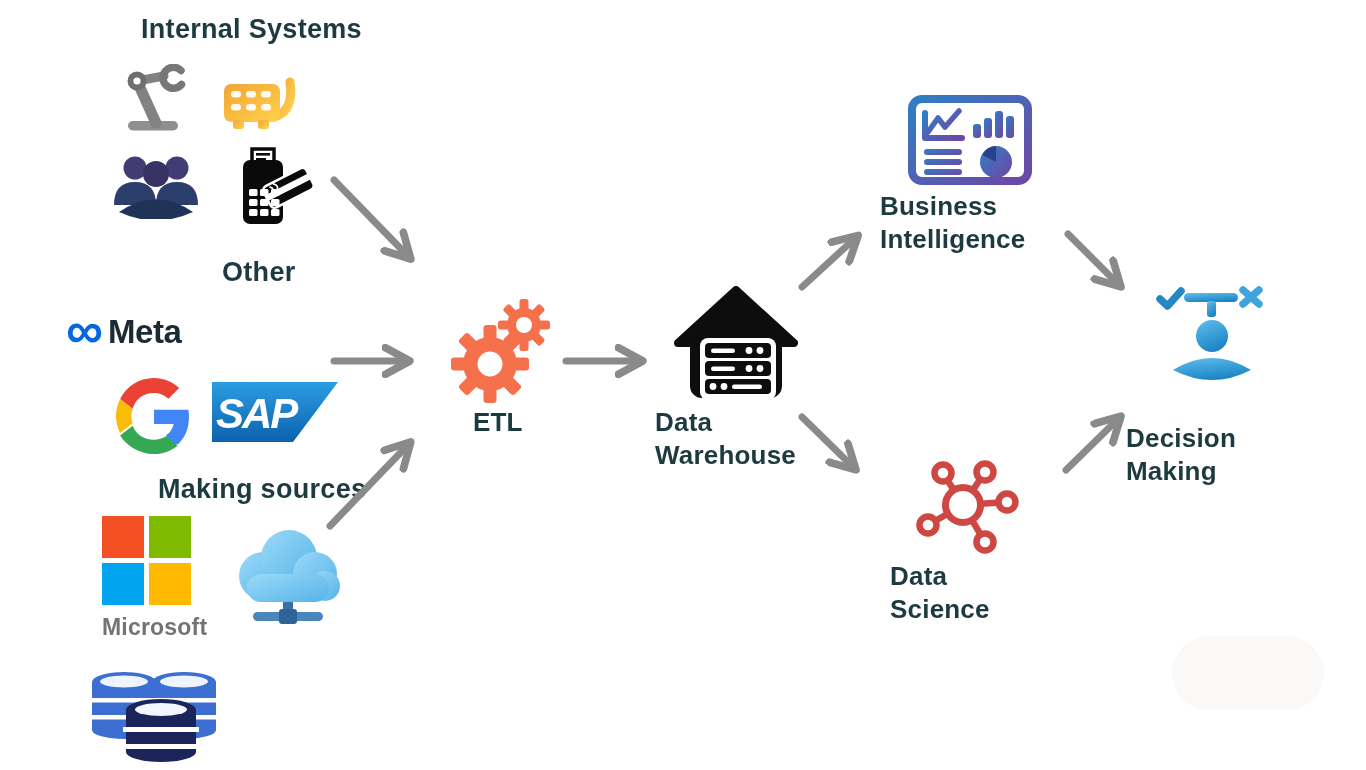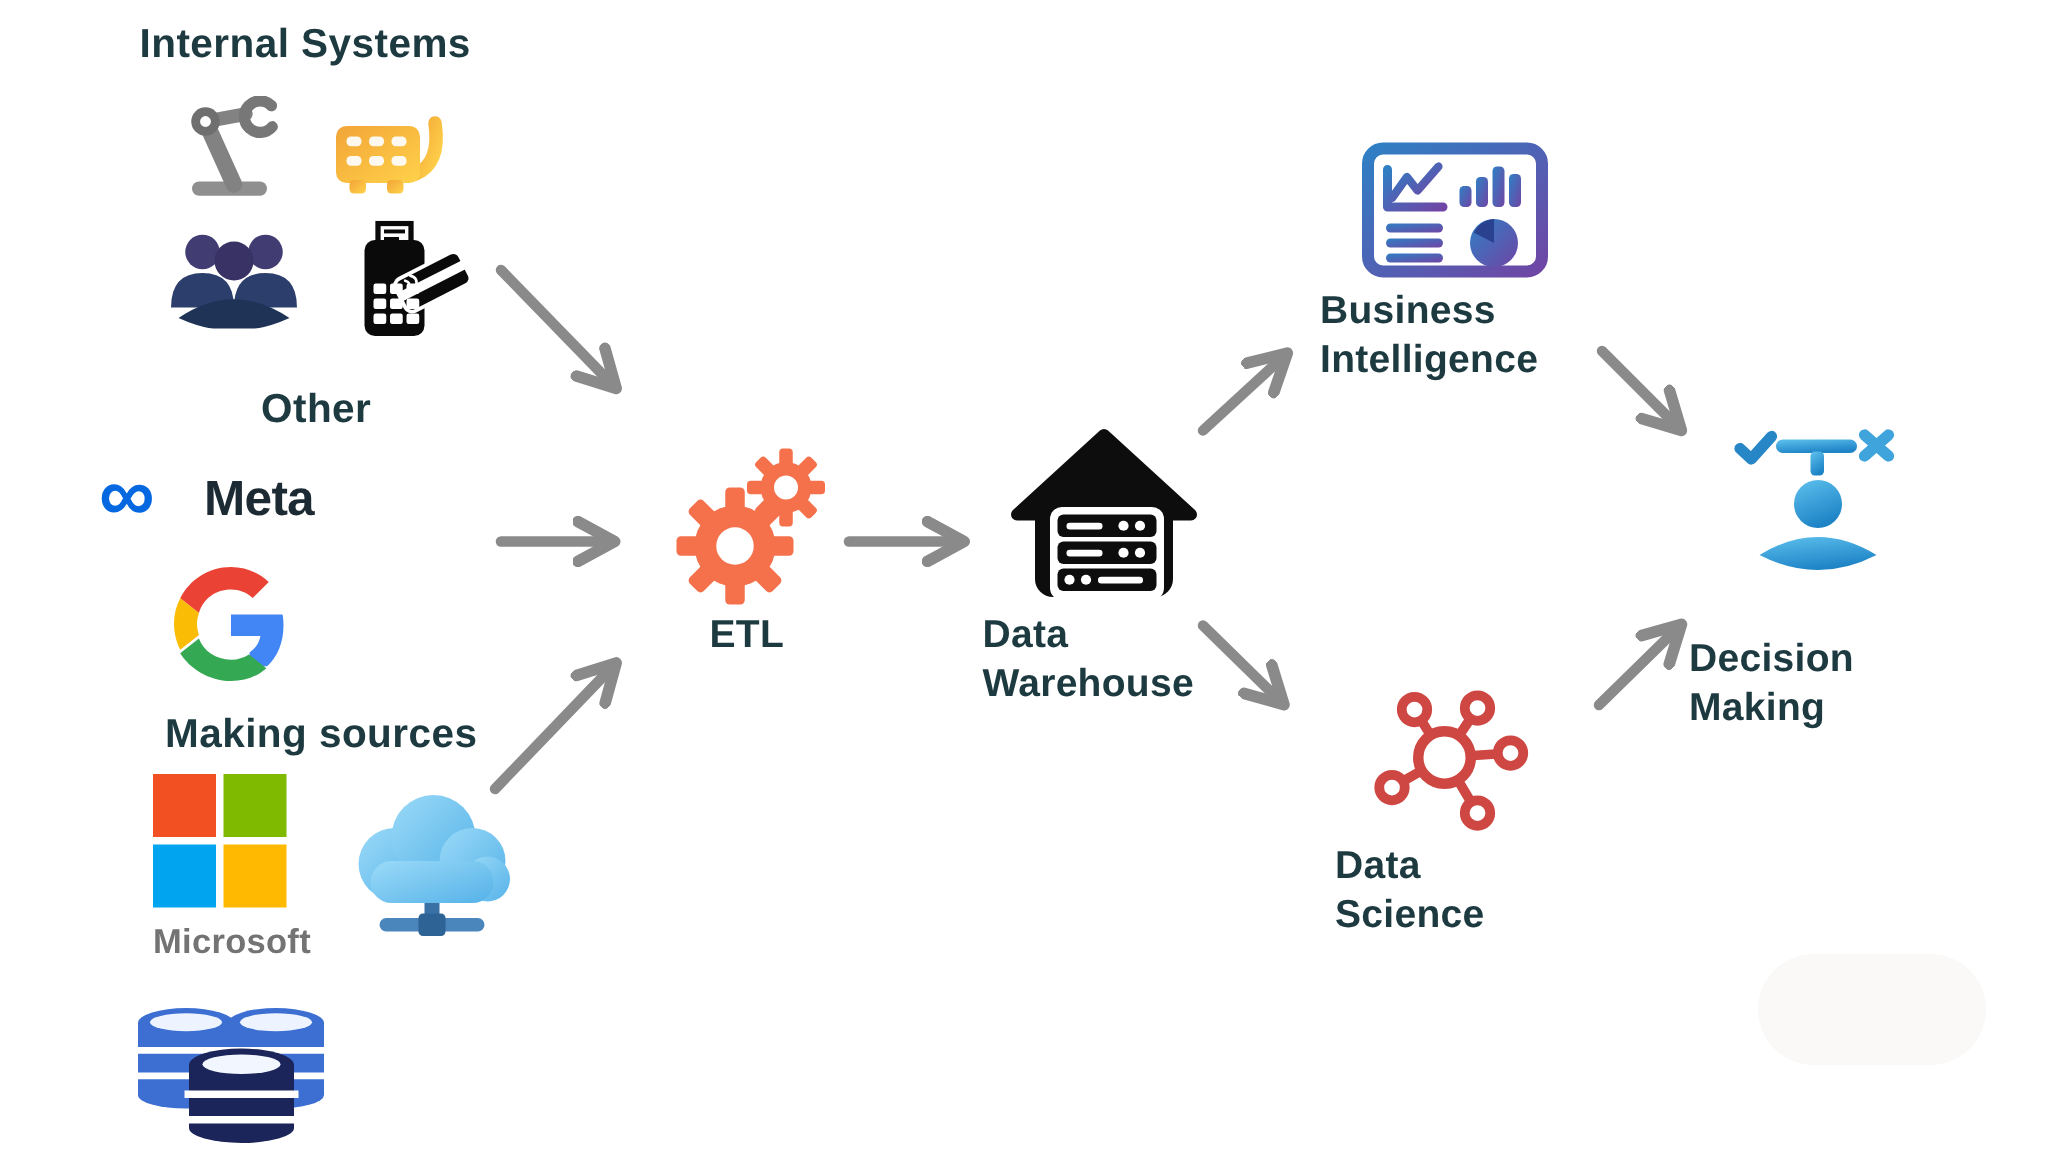--- a/index.html
+++ b/index.html
@@ -4,28 +4,29 @@
 <style>
   html,body{margin:0;padding:0;background:#ffffff;}
   .canvas{
     position:relative;width:1366px;height:770px;background:#ffffff;overflow:hidden;
     font-family:"Liberation Sans",sans-serif;
   }
   .abs{position:absolute;}
   .group-heading{
     position:absolute;font-size:27px;font-weight:700;color:#1d3a40;letter-spacing:.3px;
     white-space:nowrap;
+    margin-left:48px;
   }
   .node-label{
     position:absolute;font-size:26px;font-weight:700;color:#1d3a40;line-height:33px;
     text-align:left;white-space:pre-line;letter-spacing:.2px;
   }
   .meta-logo{position:absolute;display:flex;align-items:center;gap:5px;}
   .meta-infinity{font-size:52px;font-weight:700;color:#0668e1;line-height:1;transform:translateY(-2px);}
-  .meta-word{font-size:33px;font-weight:700;color:#1c2b33;letter-spacing:-0.5px;margin-left:28px;}
+  .meta-word{font-size:33px;font-weight:700;color:#1c2b33;letter-spacing:-0.5px;}
   .ms-block{position:absolute;width:96px;}
   .ms-grid{display:grid;grid-template-columns:42px 42px;grid-template-rows:42px 42px;gap:5px;}
   .ms-grid div{width:42px;height:42px;}
   .ms-word{margin-top:9px;font-size:23px;font-weight:700;color:#737373;letter-spacing:.2px;}
   .watermark{
     position:absolute;left:1172px;top:636px;width:152px;height:74px;border-radius:38px;
     background:#faf9f7;
   }
   svg{display:block;}
   .arrows{position:absolute;left:0;top:0;pointer-events:none;}
@@ -117,20 +118,32 @@
 
   <div class="abs" style="left:116px;top:378px">
     <svg width="76" height="76" viewBox="0 0 48 48">
       <path fill="#EA4335" d="M24 9.5c3.5 0 6.6 1.2 9.1 3.6l6.8-6.8C35.6 2.4 30.1 0 24 0 14.6 0 6.5 5.4 2.6 13.2l7.9 6.2C12.4 13.1 17.7 9.5 24 9.5z"></path>
       <path fill="#4285F4" d="M46.1 24.5c0-1.6-.1-3.1-.4-4.5H24v9h12.4c-.5 2.9-2.2 5.4-4.6 7v5.8h7.4c4.4-4 6.9-10 6.9-17.3z"></path>
       <path fill="#FBBC05" d="M10.5 28.6c-.5-1.5-.8-3-.8-4.6s.3-3.1.8-4.6l-7.9-6.2C.9 16.5 0 20.1 0 24s.9 7.5 2.6 10.8l7.9-6.2z"></path>
       <path fill="#34A853" d="M24 48c6.1 0 11.2-2 14.9-5.4l-7.4-5.8c-2 1.4-4.6 2.2-7.5 2.2-6.3 0-11.6-3.6-13.5-8.9l-7.9 6.2C6.5 42.6 14.6 48 24 48z"></path>
     </svg>
   </div>
 
+  <div class="abs" style="left:212px;top:382px">
+    <svg width="126" height="60" viewBox="0 0 126 60">
+      <defs>
+        <linearGradient id="sapg" x1="0" y1="0" x2="0" y2="1">
+          <stop offset="0" stop-color="#2b9de0"></stop>
+            <stop offset="1" stop-color="#0c62ae"></stop>
+        </linearGradient>
+      </defs>
+      <polygon points="0,0 126,0 81,60 0,60" fill="url(#sapg)"></polygon>
+      <text x="4" y="46" font-family="Liberation Sans, sans-serif" font-size="42" font-weight="bold" font-style="italic" letter-spacing="-2" fill="#ffffff">SAP</text>
+    </svg>
+  </div>
 
   <div class="ms-block" style="position:absolute;left:102px;top:516px">
     <div class="ms-grid">
       <div style="background:#f25022"></div>
       <div style="background:#7fba00"></div>
       <div style="background:#00a4ef"></div>
       <div style="background:#ffb900"></div>
     </div>
     <div class="ms-word">Microsoft</div>
   </div>

